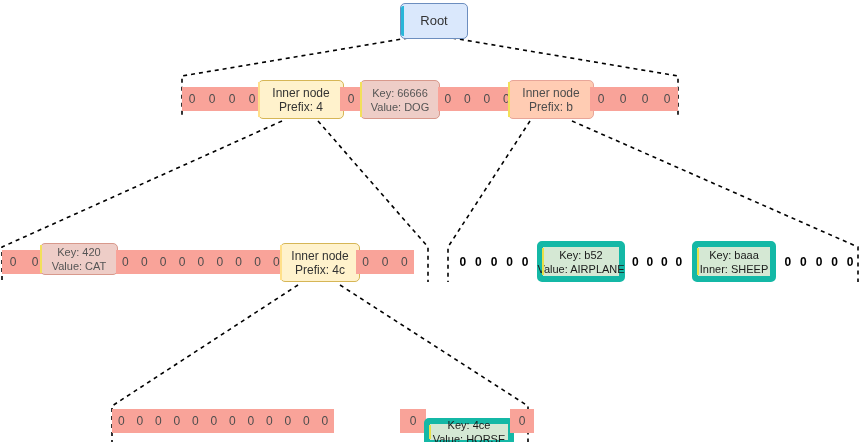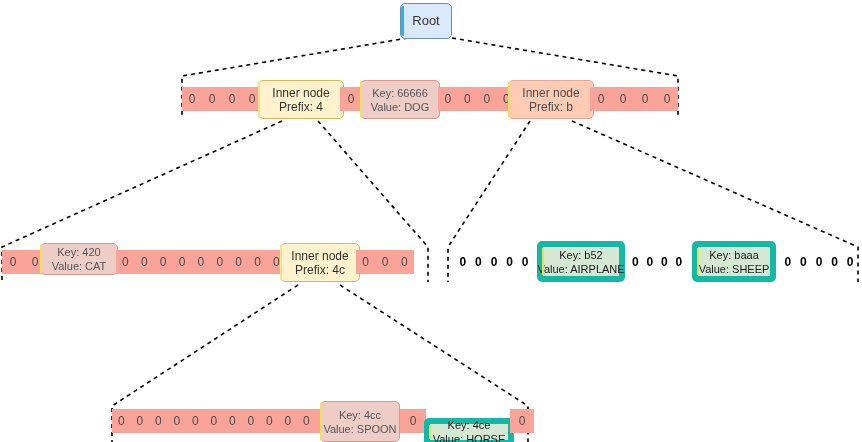--- a/index.html
+++ b/index.html
@@ -89,21 +89,21 @@
       <path d="M 318 121 L 428 247 L 428 282"></path>
 
       <path d="M 530 121 L 448 247 L 448 282"></path>
       <path d="M 572 121 L 858 247 L 858 282"></path>
 
       <path d="M 298 285 L 112 406 L 112 442"></path>
       <path d="M 340 285 L 528 406 L 528 442"></path>
     </g>
   </svg>
 
-  <div class="node n-root" style="left:400px;top:3px;width:52px;height:36px;">
+  <div class="node n-root" style="left:400px;top:3px;width:68px;height:36px;">
     <span class="ln">Root</span>
   </div>
 
   <div class="band" id="l2a" style="left:182px;top:87px;width:80px;">
       <span class="z">0</span>
       <span class="z">0</span>
       <span class="z">0</span>
       <span class="z">0</span>
     </div>
 
@@ -188,21 +188,21 @@
 
   <div class="zrow" id="l3rb" style="left:628px;top:250px;width:58px;">
       <span class="z">0</span>
       <span class="z">0</span>
       <span class="z">0</span>
       <span class="z">0</span>
     </div>
 
   <div class="node n-leaf-g" style="left:692px;top:241px;width:84px;height:41px;">
     <span class="ln">Key: baaa</span>
-    <span class="ln">Value: SHEEP</span>
+    <span class="ln">Inner: SHEEP</span>
   </div>
 
   <div class="zrow" id="l3rc" style="left:780px;top:250px;width:78px;">
       <span class="z">0</span>
       <span class="z">0</span>
       <span class="z">0</span>
       <span class="z">0</span>
       <span class="z">0</span>
     </div>
 
@@ -214,24 +214,20 @@
       <span class="z">0</span>
       <span class="z">0</span>
       <span class="z">0</span>
       <span class="z">0</span>
       <span class="z">0</span>
       <span class="z">0</span>
       <span class="z">0</span>
       <span class="z">0</span>
     </div>
 
-  <div class="node n-leaf-r" style="left:320px;top:401px;width:80px;height:41px;">
-    <span class="ln">Key: 4cc</span>
-    <span class="ln">Value: SPOON</span>
-  </div>
 
   <div class="band" id="l4b" style="left:400px;top:409px;width:26px;">
       <span class="z">0</span>
     </div>
 
   <div class="node n-leaf-g" style="left:424px;top:418px;width:90px;height:28px;">
     <span class="ln">Key: 4ce</span>
     <span class="ln">Value: HORSE</span>
   </div>
 

